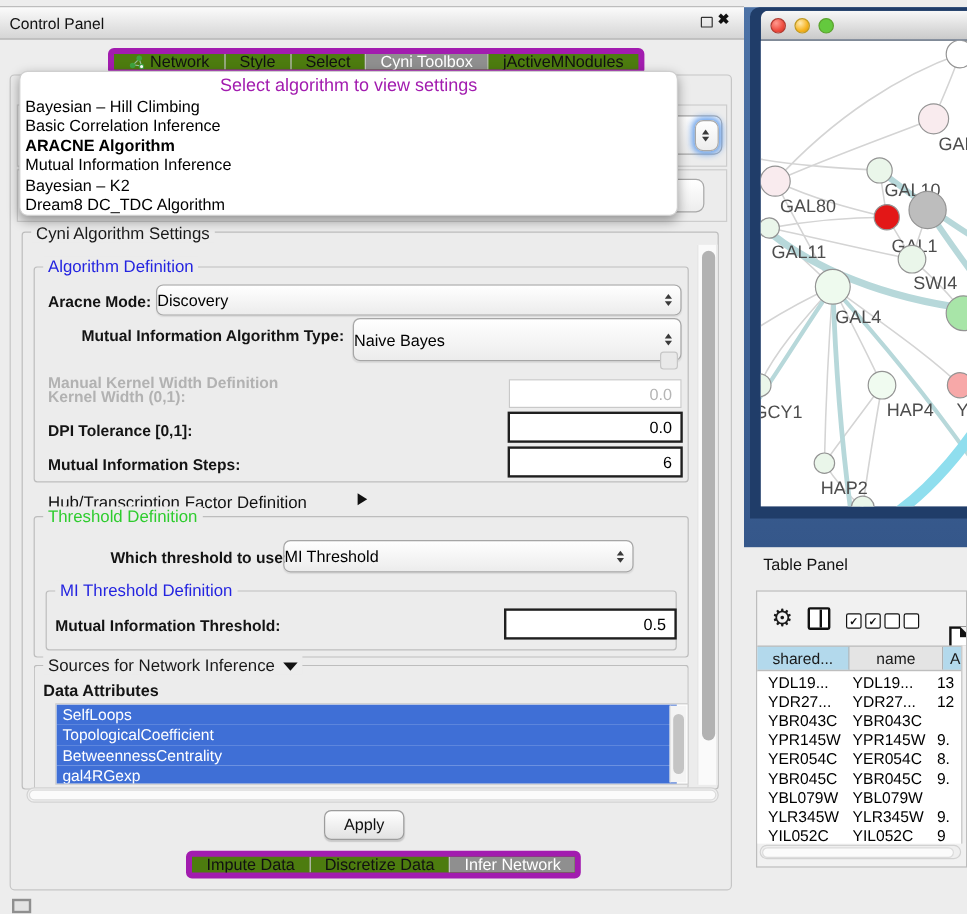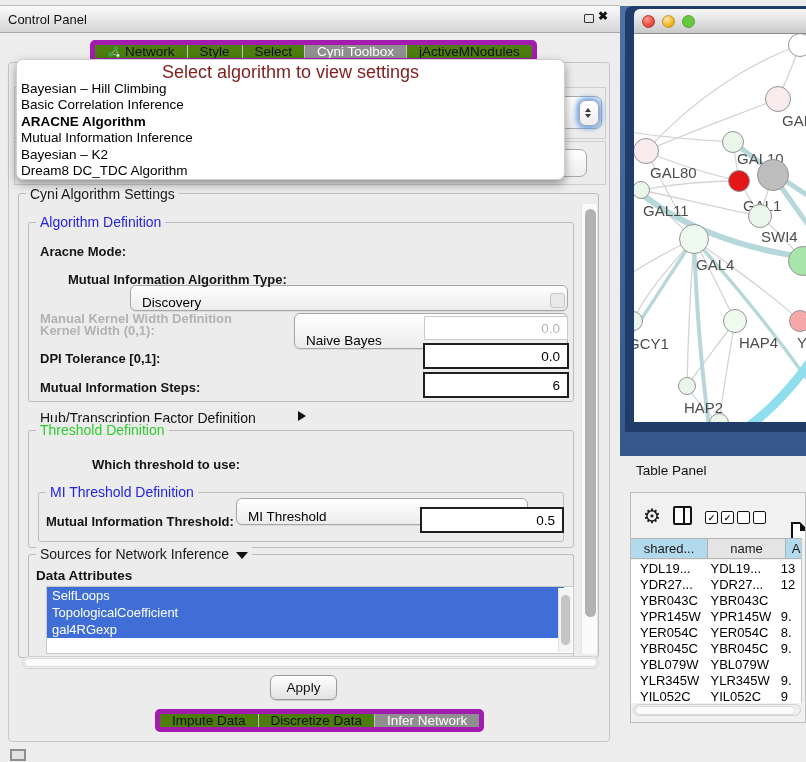--- a/index.html
+++ b/index.html
@@ -23,34 +23,34 @@
   .frame{left:8px;top:62px;width:602px;height:680px;border:1px solid #c6c6c6;border-radius:4px;background:#ececec;}
 
   
   .ubox{border:1px solid #cdcdcd;background:#ececec;}
   .ucombo{background:linear-gradient(#fff,#ededed);border:1px solid #a8a8a8;border-radius:7px;}
   .focusring{box-shadow:0 0 5px 2.5px rgba(95,155,235,.95);}
 
   
   .dropdown{left:16px;top:59px;width:549px;height:121px;background:#fff;border:1px solid #cfcfcf;
             border-radius:7px;box-shadow:0 4px 10px rgba(0,0,0,.38);z-index:50;padding-top:3px;}
-  .dd-ph{text-align:center;font-size:18px;color:#7f1d1d;height:18px;line-height:18px;}
+  .dd-ph{text-align:center;font-size:15px;color:#a21caf;height:18px;line-height:18px;}
   .dd-item{height:16.4px;line-height:16.4px;padding-left:4px;font-size:13.5px;color:#000;white-space:nowrap;}
   .dd-item.bold{font-weight:bold;}
 
   
   .group{border:1px solid #bdbdbd;border-radius:3px;}
   .gtitle{font-size:14px;background:#ececec;padding:0 4px;white-space:nowrap;color:#1a1a1a;}
   .gtitle.blue{color:#2424e0;}
   .gtitle.green{color:#2ecc2e;}
   .lbl{font-size:13px;font-weight:bold;color:#141414;white-space:nowrap;}
   .lbl.dis{color:#b2b2b2;}
   .combo{background:linear-gradient(#fff,#ececec);border:1px solid #a6a6a6;border-radius:6px;
-         font-size:13.5px;color:#000;display:flex;align-items:flex-end;padding-left:11px;
-         box-shadow:0 1px 1px rgba(0,0,0,.08);margin-top:48px;}
+         font-size:13.5px;color:#000;display:flex;align-items:center;
+         box-shadow:0 1px 1px rgba(0,0,0,.08);}
   .stepper{position:absolute;right:7px;top:50%;transform:translateY(-50%);display:flex;flex-direction:column;gap:2px;}
   .tri-up{width:0;height:0;border-left:3.5px solid transparent;border-right:3.5px solid transparent;border-bottom:4.5px solid #3a3a3a;}
   .tri-down{width:0;height:0;border-left:3.5px solid transparent;border-right:3.5px solid transparent;border-top:4.5px solid #3a3a3a;}
   .field{background:#fff;font-size:13.5px;display:flex;align-items:center;justify-content:flex-end;padding-right:7px;color:#000;}
   .field.strong{border:2px solid #1f1f1f;}
   .field.dis{border:1px solid #c9c9c9;color:#b5b5b5;}
   .checkbox{width:15px;height:15px;border:1px solid #c6c6c6;border-radius:3px;background:#e9e9e9;}
   .tri-right{width:0;height:0;border-top:5.5px solid transparent;border-bottom:5.5px solid transparent;border-left:8px solid #111;}
   .tri-dn-big{display:inline-block;width:0;height:0;border-left:6px solid transparent;border-right:6px solid transparent;border-top:7px solid #111;margin-left:7px;vertical-align:middle;}
 
@@ -228,20 +228,21 @@
 </div>
 
 <div class="abs group" style="left:28px;top:554px;width:546px;height:104px;border-bottom:none;"></div>
 <span class="abs gtitle" style="left:36px;top:546px;"><span>Sources for Network Inference</span><span class="tri-dn-big"></span></span>
 <span class="abs lbl" style="left:36px;top:568px;font-size:13.5px;">Data Attributes</span>
 
 <div class="abs attr-list" style="left:46px;top:586px;width:528px;height:68px;">
   <div id="attr-items">
       <div class="attr-item" style="background: rgb(63, 111, 214);">SelfLoops</div>
       <div class="attr-item" style="background: rgb(63, 111, 214);">TopologicalCoefficient</div>
+      <div class="attr-item" style="background: rgb(63, 111, 214);">BetweennessCentrality</div>
       <div class="attr-item" style="background: rgb(63, 111, 214);">gal4RGexp</div>
     </div>
   <div class="lscroll">
       <div class="lthumb"></div>
     </div>
 </div>
 
 <div class="abs hscroll" style="left:22px;top:656px;width:577px;height:13px;">
   <div class="hthumb" style="width:573px;"></div>
 </div>

